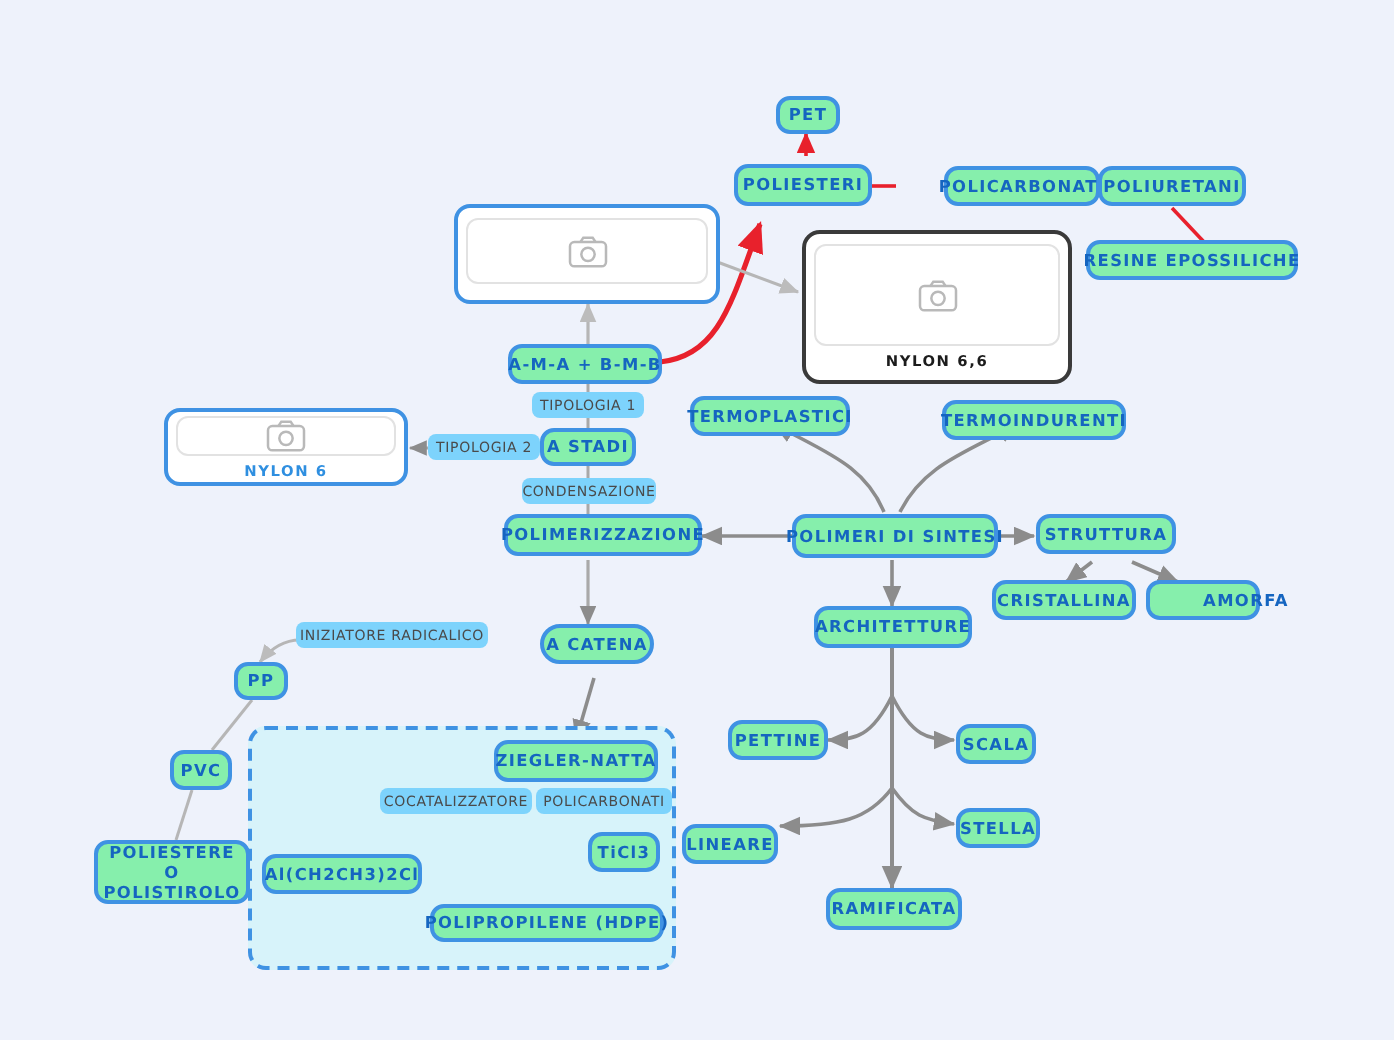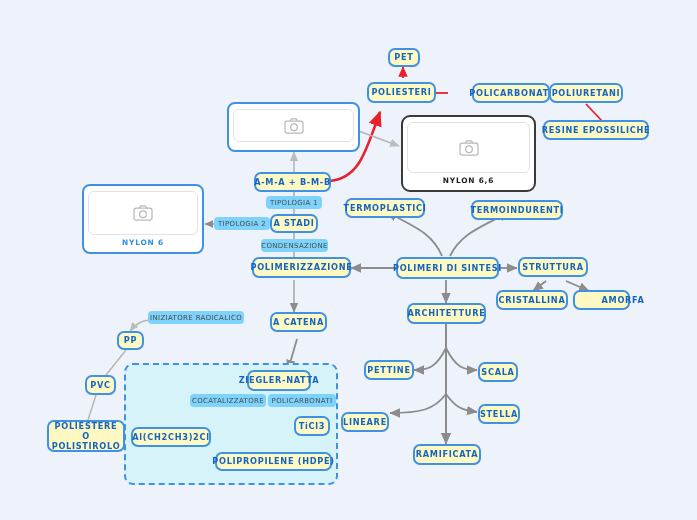--- a/index.html
+++ b/index.html
@@ -10,21 +10,21 @@
     overflow:hidden;
     position:relative;
   }
   #canvas{position:absolute;left:0;top:0;width:697px;height:520px;}
   svg.edges{position:absolute;left:0;top:0;width:697px;height:520px;pointer-events:none;}
 
   
   .node{
     position:absolute;
     box-sizing:border-box;
-    background:#fef9c3;
+    background:#86efac;
     border:2px solid #3f92e3;
     border-radius:7px;
     color:#1565c0;
     font-weight:bold;
     font-size:8.2px;
     letter-spacing:.7px;
     display:flex;
     align-items:center;
     justify-content:center;
     text-align:center;
@@ -195,21 +195,21 @@
     <div class="frame">
       <svg class="cam" viewBox="0 0 24 20">
         <rect x="1.2" y="4" width="21.6" height="14.6" rx="2.6" fill="none" stroke="#b9b9b9" stroke-width="1.5"></rect>
         <path d="M7.5 4 L9.2 1.4 L14.8 1.4 L16.5 4" fill="none" stroke="#b9b9b9" stroke-width="1.5"></path>
         <circle cx="12" cy="11.4" r="4" fill="none" stroke="#b9b9b9" stroke-width="1.5"></circle>
       </svg>
     </div>
     <div class="caption">NYLON 6,6</div>
   </div>
 
-  <div class="imgcard" style="left:82px;top:184px;width:122px;height:70px;justify-content:flex-end;">
+  <div class="imgcard" style="left:82px;top:204px;width:122px;height:39px;">
     <div class="frame">
       <svg class="cam" viewBox="0 0 24 20">
         <rect x="1.2" y="4" width="21.6" height="14.6" rx="2.6" fill="none" stroke="#b9b9b9" stroke-width="1.5"></rect>
         <path d="M7.5 4 L9.2 1.4 L14.8 1.4 L16.5 4" fill="none" stroke="#b9b9b9" stroke-width="1.5"></path>
         <circle cx="12" cy="11.4" r="4" fill="none" stroke="#b9b9b9" stroke-width="1.5"></circle>
       </svg>
     </div>
     <div class="caption">NYLON 6</div>
   </div>
 
@@ -222,21 +222,21 @@
   <div class="node" style="left:549px;top:83px;width:74px;height:20px;">POLIURETANI</div>
 
   <div class="node" style="left:543px;top:120px;width:106px;height:20px;">RESINE EPOSSILICHE</div>
 
   <div class="node" style="left:254px;top:172px;width:77px;height:20px;">A-M-A + B-M-B</div>
 
   <div class="node" style="left:270px;top:214px;width:48px;height:19px;">A STADI</div>
 
   <div class="node" style="left:252px;top:257px;width:99px;height:21px;">POLIMERIZZAZIONE</div>
 
-  <div class="node" style="left:270px;top:312px;width:57px;height:20px;">A CATENA</div>
+  <div class="node" style="left:270px;top:312px;width:57px;height:20px;border-radius:10px;">A CATENA</div>
 
   <div class="node" style="left:345px;top:198px;width:80px;height:20px;">TERMOPLASTICI</div>
 
   <div class="node" style="left:471px;top:200px;width:92px;height:20px;">TERMOINDURENTI</div>
 
   <div class="node" style="left:396px;top:257px;width:103px;height:22px;">POLIMERI DI SINTESI</div>
 
   <div class="node" style="left:518px;top:257px;width:70px;height:20px;">STRUTTURA</div>
 
   <div class="node" style="left:496px;top:290px;width:72px;height:20px;">CRISTALLINA</div>
@@ -254,21 +254,21 @@
   <div class="node" style="left:478px;top:404px;width:42px;height:20px;">STELLA</div>
 
   <div class="node" style="left:413px;top:444px;width:68px;height:21px;">RAMIFICATA</div>
 
   <div class="node" style="left:117px;top:331px;width:27px;height:19px;">PP</div>
 
   <div class="node" style="left:85px;top:375px;width:31px;height:20px;">PVC</div>
 
   <div class="node wrap" style="left:47px;top:420px;width:78px;height:32px;">POLIESTERE O POLISTIROLO</div>
 
-  <div class="node" style="left:247px;top:370px;width:64px;height:21px;">ZIEGLER-NATTA</div>
+  <div class="node" style="left:247px;top:370px;width:82px;height:21px;">ZIEGLER-NATTA</div>
 
   <div class="node" style="left:131px;top:411px;width:80px;height:20px;margin-top:16px;">Al(CH2CH3)2Cl</div>
 
   <div class="node" style="left:294px;top:416px;width:36px;height:20px;">TiCl3</div>
 
   <div class="node" style="left:215px;top:452px;width:117px;height:19px;">POLIPROPILENE (HDPE)</div>
 
   <div class="chip" style="left:266px;top:196px;width:56px;height:13px;">TIPOLOGIA 1</div>
 
   <div class="chip" style="left:214px;top:217px;width:56px;height:13px;">TIPOLOGIA 2</div>

